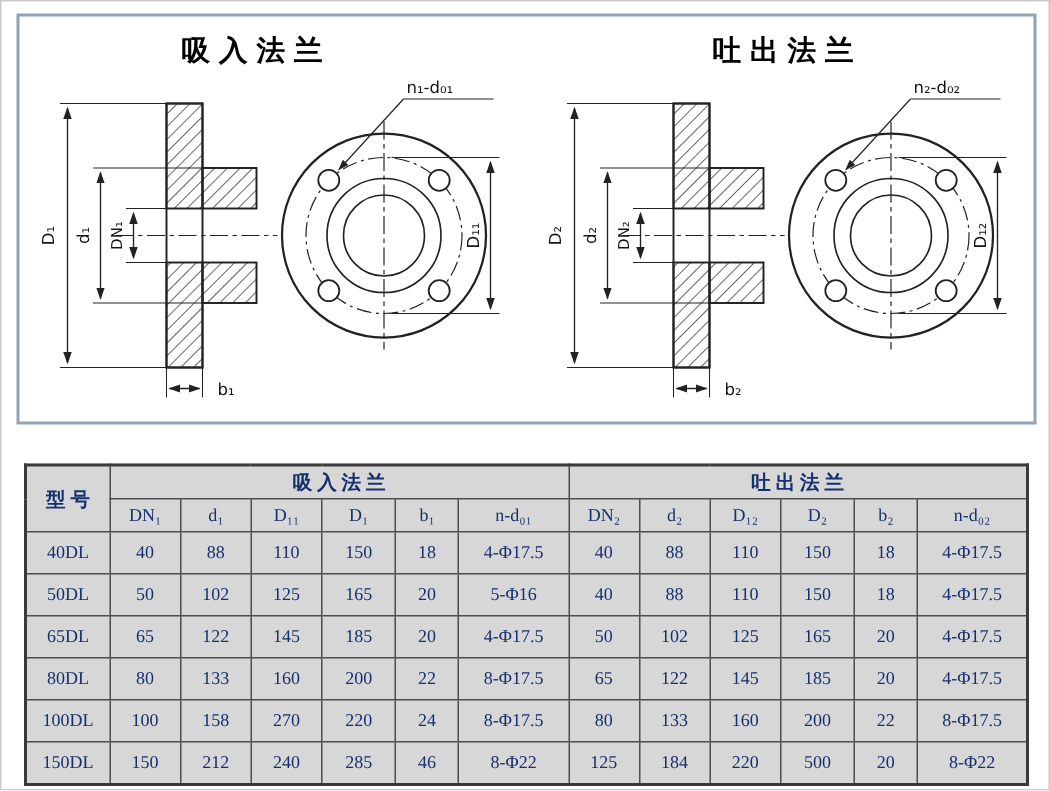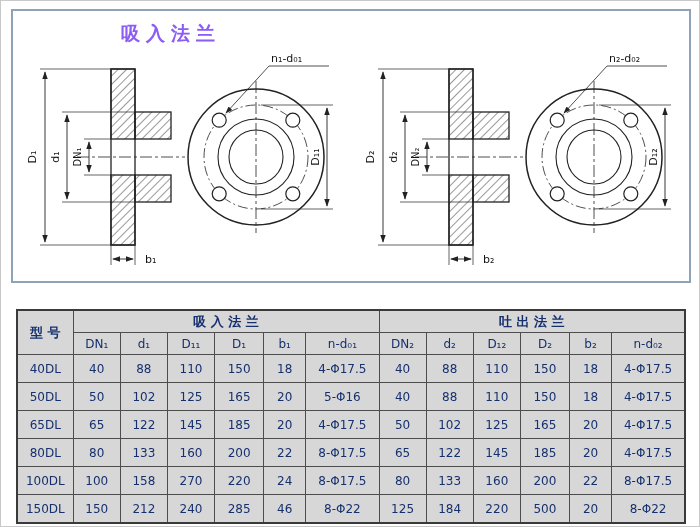--- a/index.html
+++ b/index.html
@@ -7,31 +7,31 @@
     position:relative; width:700px; height:527px; background:#fff;
     font-family:"DejaVu Sans", sans-serif; box-sizing:border-box;
     border:1px solid #c9c9c9; overflow:hidden;
   }
   .drawing-box {
     position:absolute; left:10px; top:8px; width:676px; height:270px;
     border:2px solid var(--drawing_border,#8ea3b5); background:#fff;
   }
   .flange-title {
     position:absolute; top:10px; width:220px; text-align:center;
-    font-size:19px; font-weight:bold; letter-spacing:6px; color:#8b5cf6;
+    font-size:19px; font-weight:bold; letter-spacing:6px; color:#000000;
     white-space:nowrap;
   }
   .flange-title.left  { left:48px; }
   .flange-title.right { left:402px; }
   svg.flange { position:absolute; top:36px; }
   svg.flange.left  { left:8px; }
   svg.flange.right { left:346px; }
   svg text { font-family:"DejaVu Sans", sans-serif; fill:#151515; }
 
-  .table-wrap { position:absolute; left:15px; top:308px; width:670px; }
+  .table-wrap { position:absolute; left:15px; top:308px; width:670px;font-family:Liberation Serif, serif; }
   table.spec {
     border-collapse:collapse; width:100%; table-layout:fixed;
     background:var(--table_bg,#d7d7d7); color:var(--table_text,#16306e);
     font-size:12px; border:2px solid #3a3a3a;
   }
   table.spec th, table.spec td {
     border:1px solid #4d4d4d; text-align:center; padding:0; overflow:hidden;
     white-space:nowrap;
   }
   table.spec thead tr.group-row th { height:21px; font-weight:bold; font-size:13px; }
@@ -44,20 +44,21 @@
   col.c-holes { width:73px; }
 </style>
 </head>
 <body>
 
 <div id="screen">
 
   <div class="drawing-box">
 
     <div class="flange-title left">吸入法兰</div>
+    <div class="flange-title right">吐出法兰</div>
 
     <svg class="flange left" viewBox="0 0 320 226" width="320" height="226">
       <defs>
         <pattern id="hatchL" patternUnits="userSpaceOnUse" width="6" height="6" patternTransform="rotate(45)">
           <line x1="0" y1="0" x2="0" y2="6" stroke="#333" stroke-width="1"></line>
         </pattern>
         <marker id="arrL" viewBox="0 0 10 10" refX="9" refY="5" markerWidth="9" markerHeight="9" orient="auto-start-reverse">
           <path d="M0,1.5 L10,5 L0,8.5 z" fill="#222"></path>
         </marker>
       </defs>

